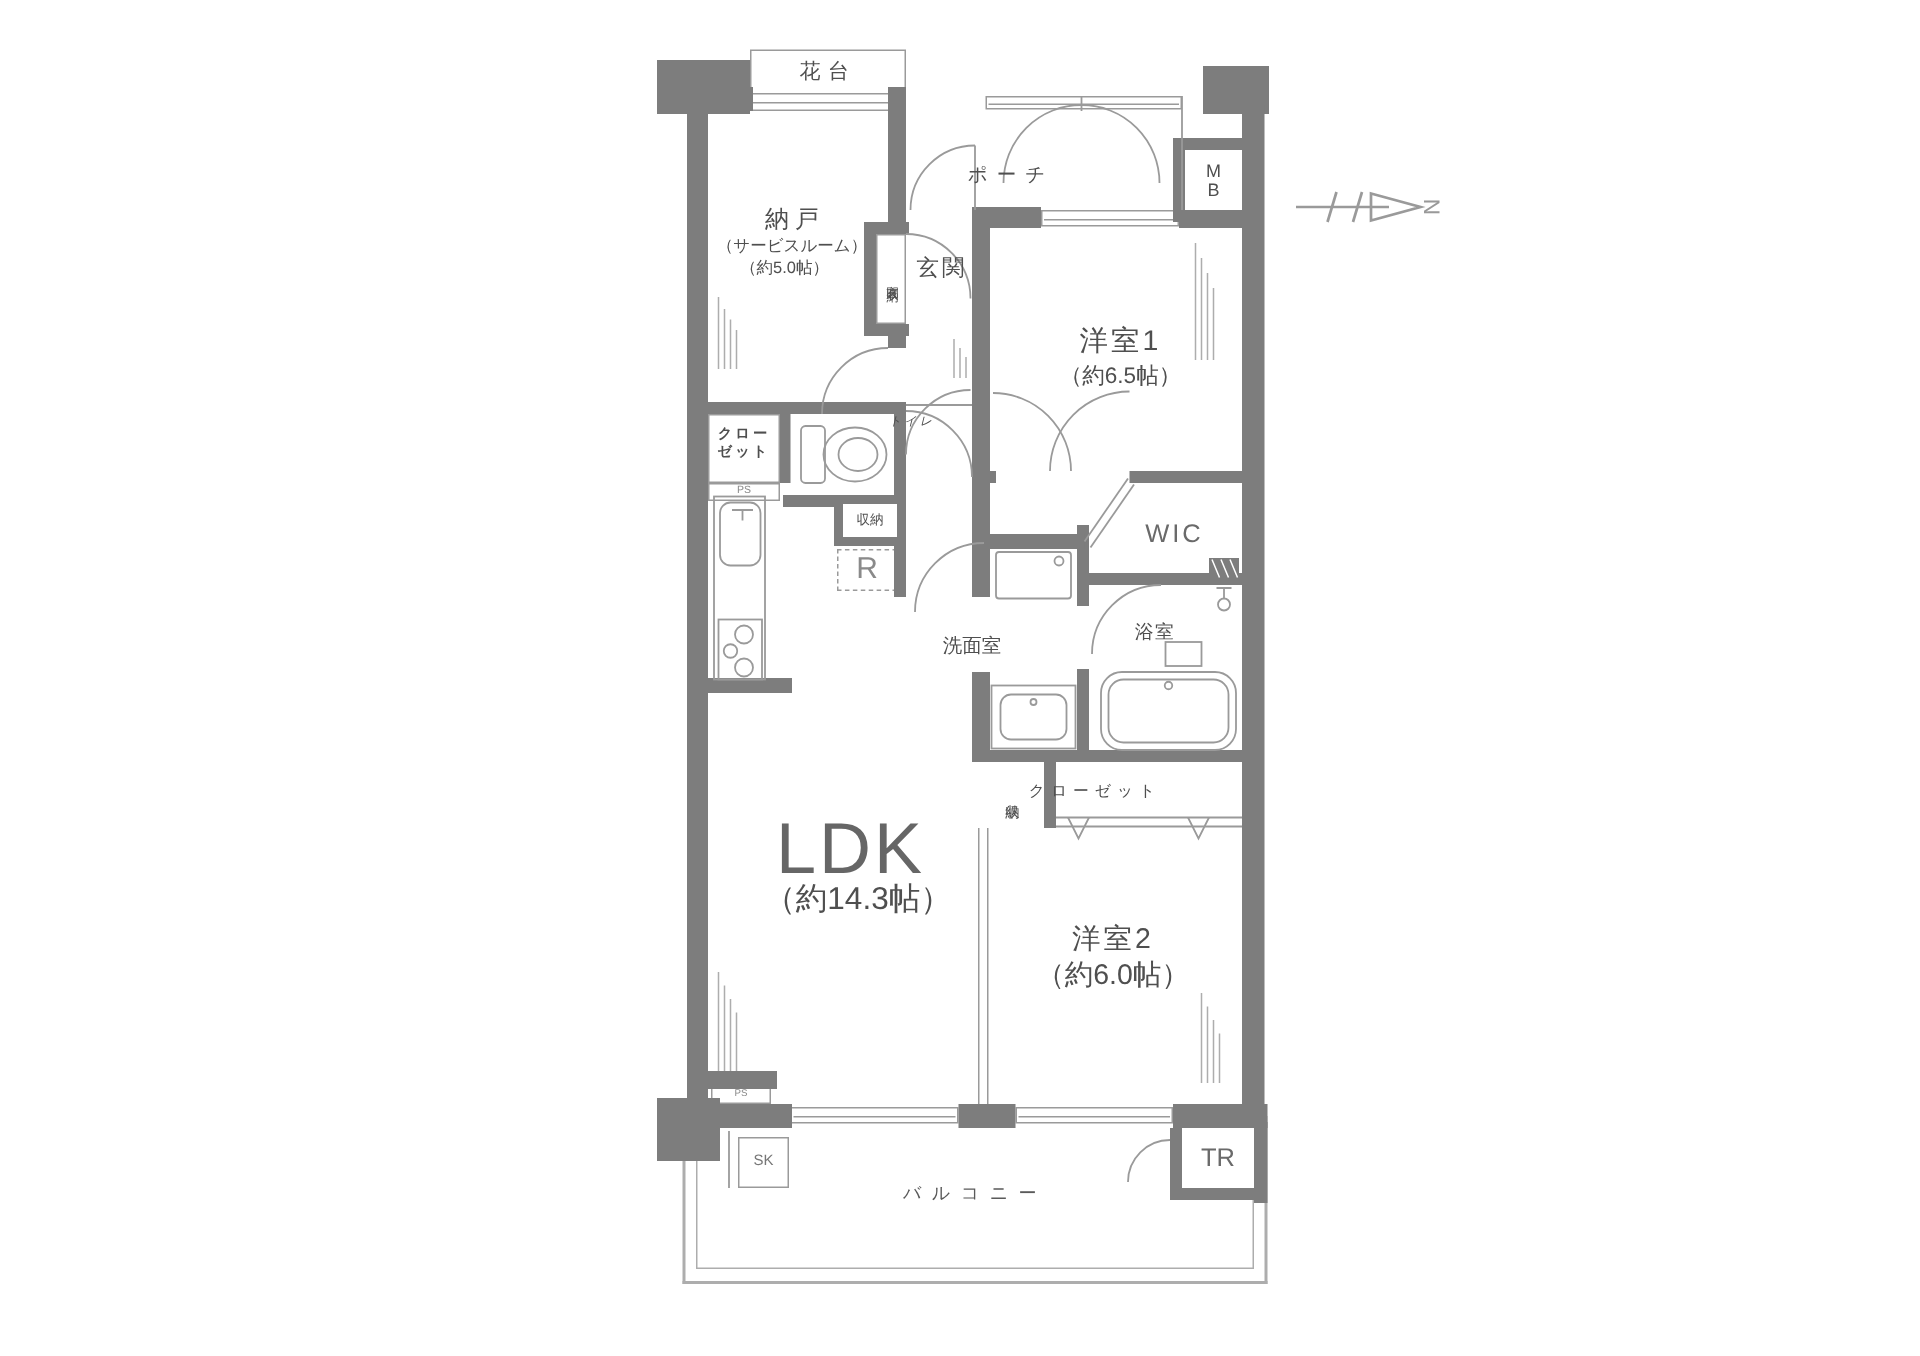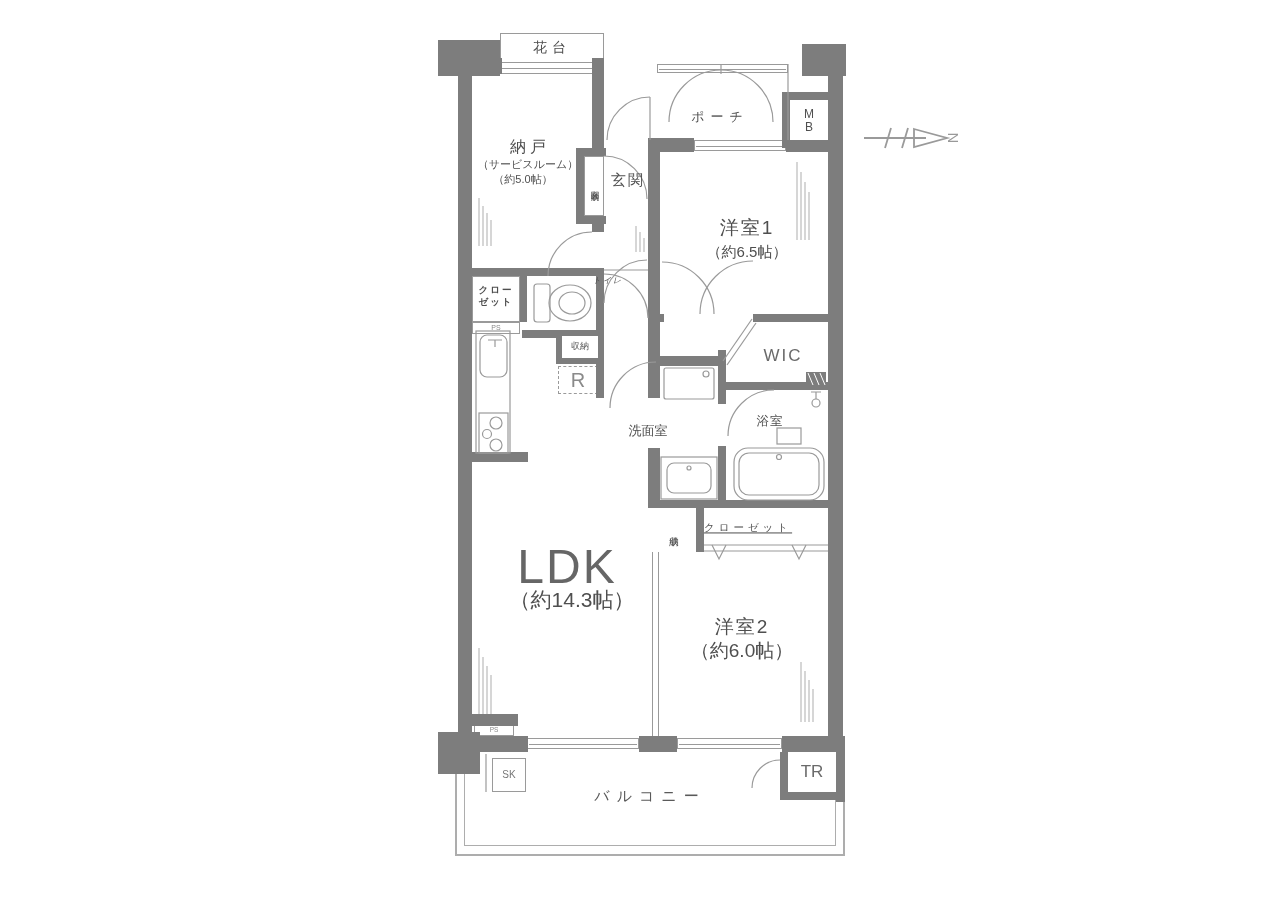--- a/index.html
+++ b/index.html
@@ -204,21 +204,21 @@
       <g stroke-width="1.8">
         <path d="M 864 138 H 926"></path>
         <path d="M 891 128 L 885 148"></path>
         <path d="M 908 128 L 902 148"></path>
         <path d="M 914 129 L 947 138 L 914 147 Z"></path>
       </g>
     </g>
   </svg>
 
   <div class="lb" style="left:552px;top:48px;font-size:14px;letter-spacing:5px;">花台</div>
-  <div class="lb" style="left:720px;top:117px;font-size:13px;letter-spacing:6px;">ポーチ</div>
+  <div class="lb" style="left:674px;top:117px;font-size:13px;letter-spacing:6px;">ポーチ</div>
   <div class="lb" style="left:809px;top:121px;font-size:12px;line-height:1.1;">M
 B</div>
   <div class="lb" style="left:530px;top:147px;font-size:16px;letter-spacing:4px;">納戸</div>
   <div class="lb" style="left:528px;top:165px;font-size:11px;">（サービスルーム）</div>
   <div class="lb" style="left:523px;top:180px;font-size:11px;">（約5.0帖）</div>
   <div class="lb vt" style="left:594px;top:186px;font-size:8px;letter-spacing:1px;">玄関収納</div>
   <div class="lb" style="left:628px;top:180px;font-size:15px;letter-spacing:2px;">玄関</div>
   <div class="lb" style="left:747px;top:228px;font-size:19px;letter-spacing:2px;">洋室1</div>
   <div class="lb" style="left:747px;top:252px;font-size:15px;">（約6.5帖）</div>
   <div class="lb" style="left:496px;top:296px;font-size:9.5px;letter-spacing:2px;font-weight:bold;">クロー
@@ -226,22 +226,22 @@
   <div class="lb" style="left:496px;top:328px;font-size:7px;color:#8a8a8a;">PS</div>
   <div class="lb" style="left:608px;top:281px;font-size:8px;letter-spacing:2px;font-style:italic;">トイレ</div>
   <div class="lb" style="left:580px;top:347px;font-size:9px;">収納</div>
   <div class="lb" style="left:578px;top:380px;font-size:20px;color:#8a8a8a;">R</div>
   <div class="lb" style="left:783px;top:356px;font-size:17px;letter-spacing:2px;color:#6a6a6a;">WIC</div>
   <div class="lb" style="left:648px;top:431px;font-size:13px;">洗面室</div>
   <div class="lb" style="left:770px;top:422px;font-size:12.5px;letter-spacing:1px;">浴室</div>
   <div class="lb" style="left:567px;top:567px;font-size:48px;color:#666;letter-spacing:2px;">LDK</div>
   <div class="lb" style="left:572px;top:600px;font-size:21px;text-align:center;">（約14.3帖）</div>
   <div class="lb vt" style="left:674px;top:529px;font-size:9.5px;">収納</div>
-  <div class="lb" style="left:748px;top:528px;font-size:10.5px;letter-spacing:4px;text-decoration:underline;">クローゼット</div>
+  <div class="lb" style="left:730px;top:528px;font-size:10.5px;letter-spacing:4px;">クローゼット</div>
   <div class="lb" style="left:742px;top:627px;font-size:19px;letter-spacing:2px;">洋室2</div>
   <div class="lb" style="left:742px;top:651px;font-size:19px;">（約6.0帖）</div>
   <div class="lb" style="left:509px;top:775px;font-size:10px;color:#777;">SK</div>
-  <div class="lb" style="left:650px;top:796px;font-size:15px;letter-spacing:7px;color:#5a5a5a;">バルコニー</div>
+  <div class="lb" style="left:650px;top:796px;font-size:12px;letter-spacing:7px;color:#5a5a5a;">バルコニー</div>
   <div class="lb" style="left:812px;top:772px;font-size:17px;color:#6a6a6a;">TR</div>
   <div class="lb" style="left:494px;top:730px;font-size:6.5px;color:#8a8a8a;">PS</div>
   <div class="lb" style="left:953px;top:138px;font-size:15px;color:#999;transform:translate(-50%,-50%) rotate(90deg);">N</div>
 
 </div>
 
 </body></html>

